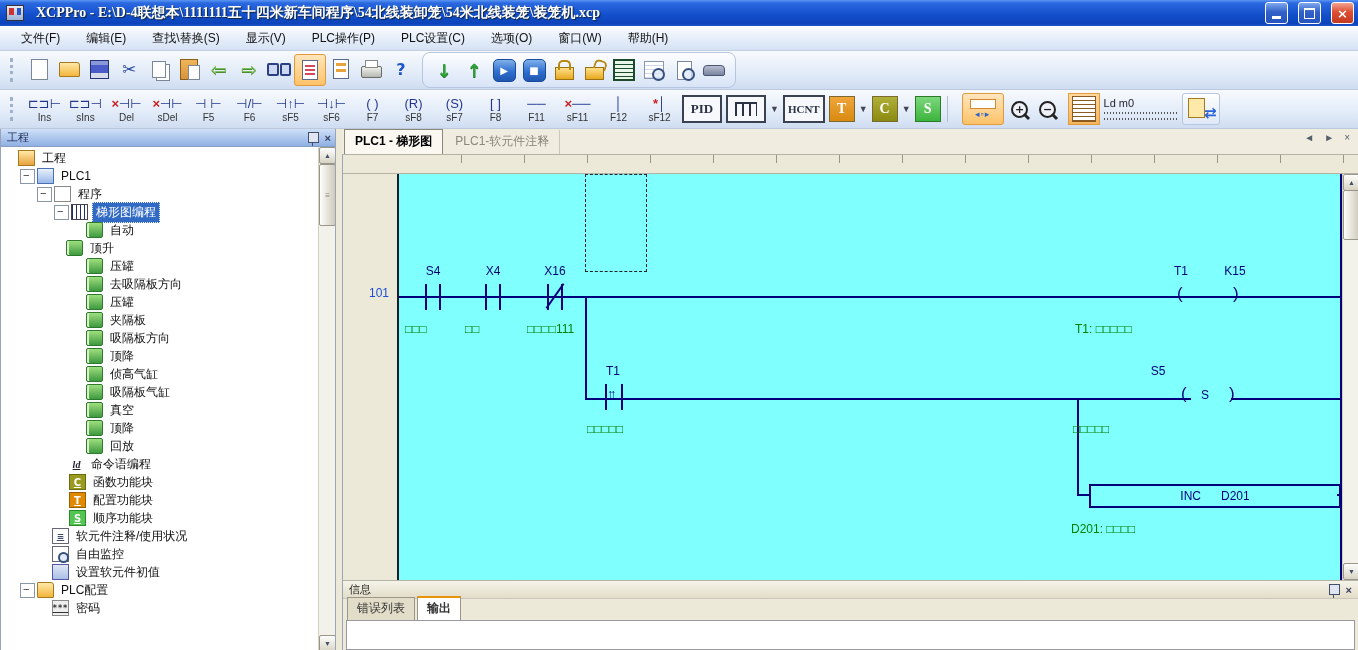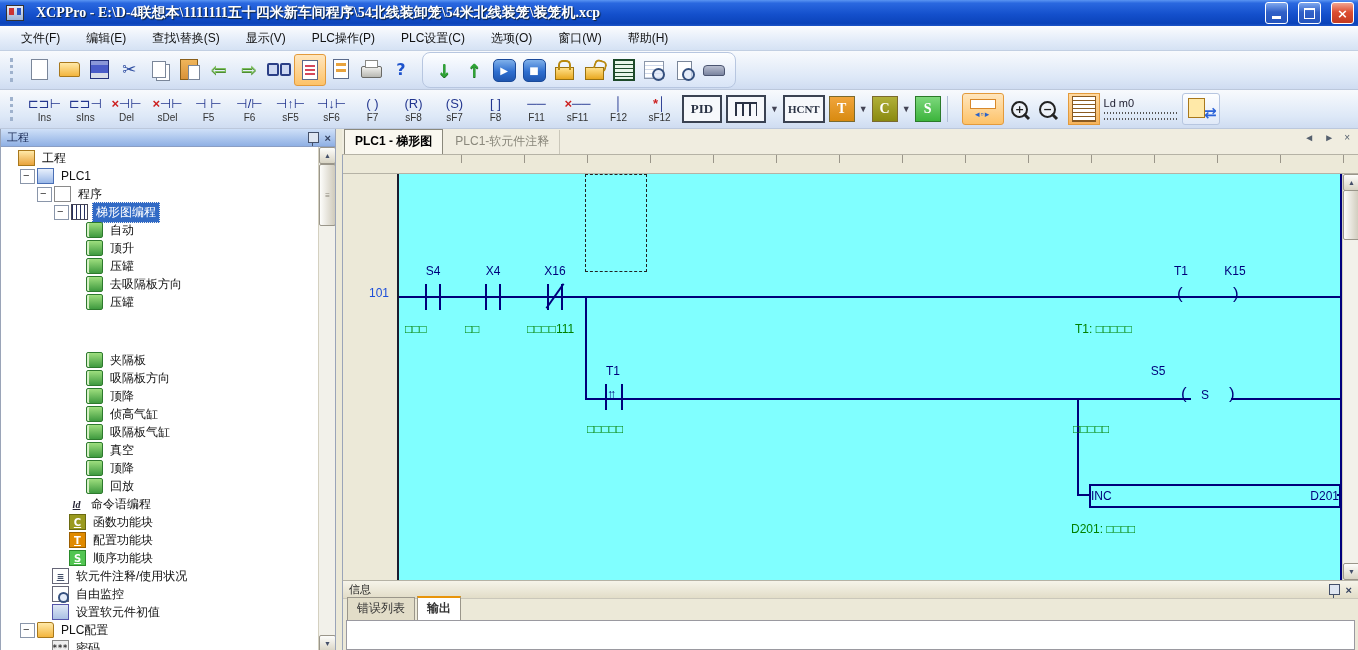--- a/index.html
+++ b/index.html
@@ -182,21 +182,21 @@
   .vbar.b2{top:210px;}
   .dev{position:absolute;top:90px;width:36px;text-align:center;color:#00007b;font-size:12px;}
   .dev.r2{top:190px;}
   .par{position:absolute;top:107px;color:#00007b;font-size:17px;line-height:26px;}
   .par.r2{top:207px;}
   .mask{position:absolute;background:#80ffff;}
   .slash{position:absolute;width:30px;height:2px;background:#00007b;transform:rotate(-55deg);}
   .edgearr{position:absolute;color:#00007b;font-size:12px;letter-spacing:-3px;}
   .cmt{position:absolute;color:#008000;font-size:12px;white-space:nowrap;}
   .cursorbox{position:absolute;border:1px dashed #222;background:transparent;}
-  .instrbox{position:absolute;border:2px solid #00007b;display:flex;align-items:center;justify-content:space-between;
+  .instrbox{position:absolute;border:2px solid #00007b;display:flex;align-items:center;justify-content:center;
     gap:20px;color:#00007b;font-size:12px;}
   .lscroll{width:15px;background:#f2f1ea;border-left:1px solid #d4d0c0;position:relative;flex:none;}
   
   .infopanel{height:72px;background:#ece9d8;border-top:1px solid #b5b2a5;display:flex;flex-direction:column;border-left:1px solid #9aa4b8;}
   .infohdr{height:17px;display:flex;align-items:center;padding:0 6px;font-size:11px;color:#222;
     background:linear-gradient(180deg,#f6f4ea,#e2ddc8);border-bottom:1px solid #cac7ba;}
   .infohdr .sp{flex:1;}
   .itabs{height:21px;display:flex;align-items:flex-end;padding-left:4px;}
   .itab{padding:2px 9px 3px;font-size:12px;color:#333;border:1px solid #9a968a;border-bottom:none;background:#e2ddc8;margin-right:2px;}
   .itab.active{background:#fff;border-top:2px solid #e8940a;font-weight:bold;}
@@ -489,41 +489,41 @@
             <div class="trow sel" style="padding-left: 53px;">
         <span class="exp on"></span>
         <span class="ti ti-ladder"></span>
         <span class="tlabel">梯形图编程</span>
       </div>
             <div class="trow" style="padding-left: 70px;">
         <span class="exp"></span>
         <span class="ti ti-block"></span>
         <span class="tlabel">自动</span>
       </div>
-            <div class="trow" style="padding-left: 70px; align-items: center;">
+            <div class="trow" style="padding-left: 50px; align-items: center;">
         <span class="exp"></span>
         <span class="ti ti-block"></span>
         <span class="tlabel">顶升</span>
       </div>
             <div class="trow" style="padding-left: 70px;">
         <span class="exp"></span>
         <span class="ti ti-block"></span>
         <span class="tlabel">压罐</span>
       </div>
             <div class="trow" style="padding-left: 70px;">
         <span class="exp"></span>
         <span class="ti ti-block"></span>
         <span class="tlabel">去吸隔板方向</span>
       </div>
             <div class="trow" style="padding-left: 70px;">
         <span class="exp"></span>
         <span class="ti ti-block"></span>
         <span class="tlabel">压罐</span>
       </div>
-            <div class="trow" style="padding-left: 70px; margin-top: 40px;">
+            <div class="trow" style="padding-left: 70px;">
         <span class="exp"></span>
         <span class="ti ti-block"></span>
         <span class="tlabel">夹隔板</span>
       </div>
             <div class="trow" style="padding-left: 70px;">
         <span class="exp"></span>
         <span class="ti ti-block"></span>
         <span class="tlabel">吸隔板方向</span>
       </div>
             <div class="trow" style="padding-left: 70px;">

